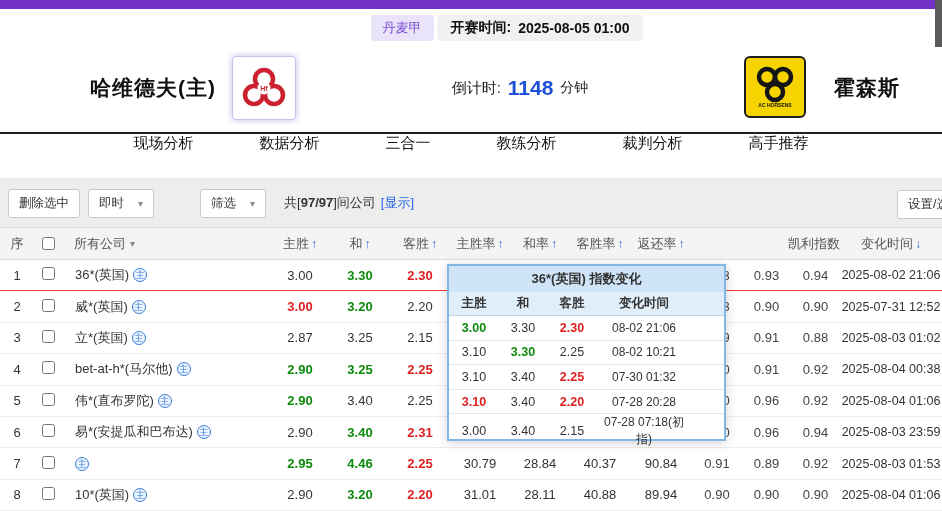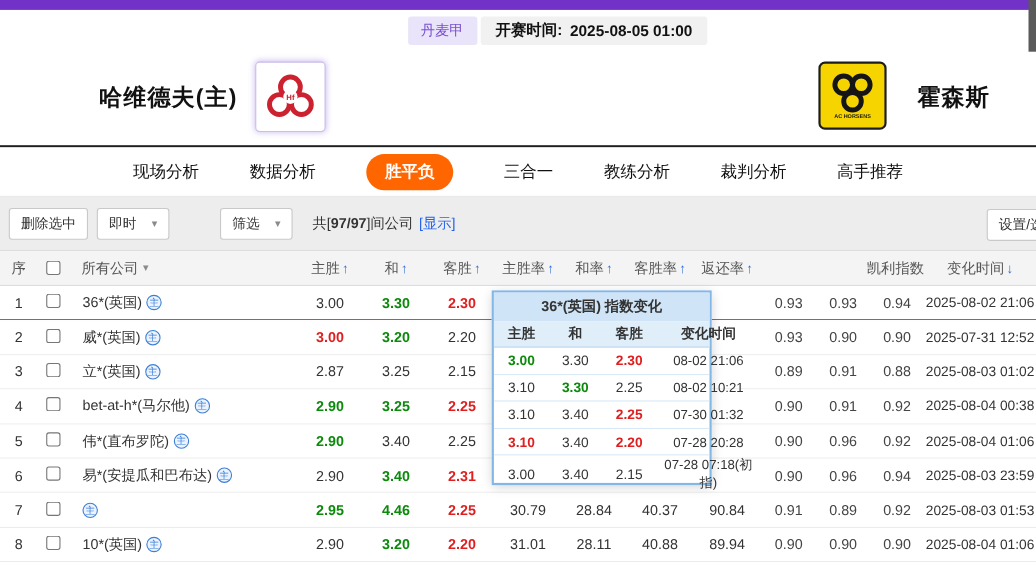--- a/index.html
+++ b/index.html
@@ -26,21 +26,21 @@
   .home-logo { left:232px; background:#fff; border:1px solid #c9bfe8; border-radius:4px; box-shadow:0 0 6px rgba(130,90,220,.45); }
   .away-logo { left:744px; width:62px; height:62px; background:#f6d400; border:2px solid #1d1d1d; border-radius:6px; }
   .countdown { position:absolute; top:72px; left:420px; width:200px; height:32px; display:flex; align-items:center; justify-content:center; gap:7px; }
   .cd-label { font-size:15px; color:#222; }
   .cd-value { font-size:21px; font-weight:bold; color:#1e4fd8; }
   .cd-unit { font-size:14px; color:#222; }
 
   
   .tab-divider { position:absolute; top:132px; left:0; width:100%; height:2px; background:#1f1f1f; }
   .tabbar { position:absolute; top:134px; left:0; width:100%; height:45px; background:#fff; border-bottom:1px solid #e8e8e8;
-            display:flex; align-items:center; justify-content:center; gap:46px; }
+            display:flex; align-items:flex-start; justify-content:center; gap:66px; }
   .tab { font-size:15px; color:#111; cursor:pointer; white-space:nowrap; }
   .tab.active { background:#f60; color:#fff; font-weight:bold; padding:7px 17px; border-radius:17px; }
 
   
   .toolbar { position:absolute; top:179px; left:0; width:100%; height:48px; background:#ededed;
              display:flex; align-items:center; padding-left:8px; }
   .tbtn { background:#fff; border:1px solid #c9c9c9; border-radius:3px; font-size:12.5px; color:#333;
           padding:5px 10px; white-space:nowrap; cursor:pointer; }
   .tbtn + .tbtn { margin-left:8px; }
   .dropdown { display:inline-flex; align-items:center; gap:14px; margin-left:10px; }
@@ -68,21 +68,21 @@
   .row > div { text-align:center; }
   .row .company { text-align:left; padding-left:13px; display:flex; align-items:center; gap:4px; cursor:pointer; }
   .badge-zhu { display:inline-block; width:14px; height:14px; border-radius:50%; border:1px solid #3d7fd6;
                background:#eaf3ff; color:#3d7fd6; font-size:9px; line-height:13px; text-align:center; flex:0 0 auto; }
   .odds.up, .up { color:#e02020; font-weight:bold; }
   .odds.down, .down { color:#0b8a0b; font-weight:bold; }
   .kelly { color:#444; }
   .time { font-size:12.5px; color:#333; }
 
   
-  .popup { position:absolute; left:447px; top:264px; width:200px; height:177px; background:#fff;
+  .popup { position:absolute; left:447px; top:264px; width:279px; height:177px; background:#fff;
            border:2px solid #83b7e6; box-shadow:0 2px 10px rgba(0,0,0,.18); z-index:20; }
   .popup-title { height:26px; background:#cfe4f6; display:flex; align-items:center; justify-content:center;
                  font-size:13px; font-weight:bold; color:#333; }
   .popup-head { height:24px; background:#e0eefa; border-bottom:1px solid #bcd8ef;
                 display:grid; grid-template-columns:50px 48px 50px 94px; align-items:center;
                 font-size:12.5px; font-weight:bold; color:#333; }
   .popup-head > div { text-align:center; }
   .popup-row { height:24.6px; display:grid; grid-template-columns:50px 48px 50px 94px; align-items:center;
                font-size:12.5px; color:#333; border-bottom:1px solid #d9e9f7; }
   .popup-row:last-child { border-bottom:none; }
@@ -111,36 +111,40 @@
   <div class="logo-box home-logo">
     <svg width="46" height="46" viewBox="0 0 46 46">
       <circle cx="23" cy="14" r="9" fill="none" stroke="#cc2230" stroke-width="4.5"></circle>
       <circle cx="13" cy="30" r="9" fill="none" stroke="#cc2230" stroke-width="4.5"></circle>
       <circle cx="33" cy="30" r="9" fill="none" stroke="#cc2230" stroke-width="4.5"></circle>
       <circle cx="23" cy="23" r="6.5" fill="#fff"></circle>
       <text x="23" y="26" font-size="7" font-weight="bold" fill="#cc2230" text-anchor="middle">Hf</text>
     </svg>
   </div>
 
+  <div class="countdown">
+    <span class="cd-label">倒计时:</span>
+    <span class="cd-value">1148</span>
+    <span class="cd-unit">分钟</span>
+  </div>
 
   <div class="logo-box away-logo">
     <svg width="44" height="48" viewBox="0 0 44 48">
       <circle cx="14" cy="14" r="8" fill="none" stroke="#151515" stroke-width="4.5"></circle>
       <circle cx="30" cy="14" r="8" fill="none" stroke="#151515" stroke-width="4.5"></circle>
       <circle cx="22" cy="29" r="8" fill="none" stroke="#151515" stroke-width="4.5"></circle>
       <text x="22" y="44" font-size="5" font-weight="bold" fill="#151515" text-anchor="middle">AC HORSENS</text>
     </svg>
   </div>
   <div class="team-name away-name">霍森斯</div>
 
   <div class="tab-divider"></div>
   <div class="tabbar">
       <span class="tab">现场分析</span>
       <span class="tab">数据分析</span>
-      <span class="tab active">胜平负</span>
       <span class="tab">三合一</span>
       <span class="tab">教练分析</span>
       <span class="tab">裁判分析</span>
       <span class="tab">高手推荐</span>
     </div>
 
   <div class="toolbar">
     <button class="tbtn">删除选中</button>
     <button class="tbtn dropdown">
       <span>即时</span>

